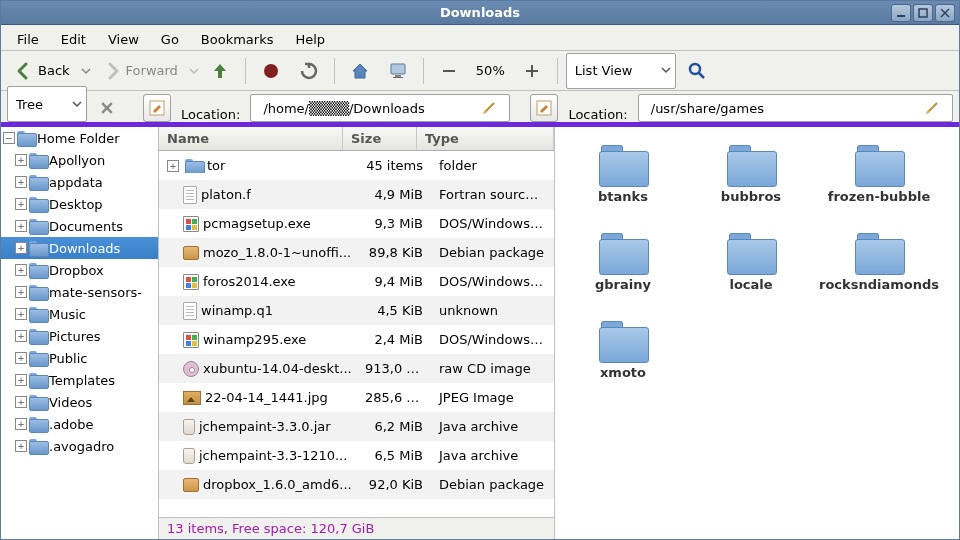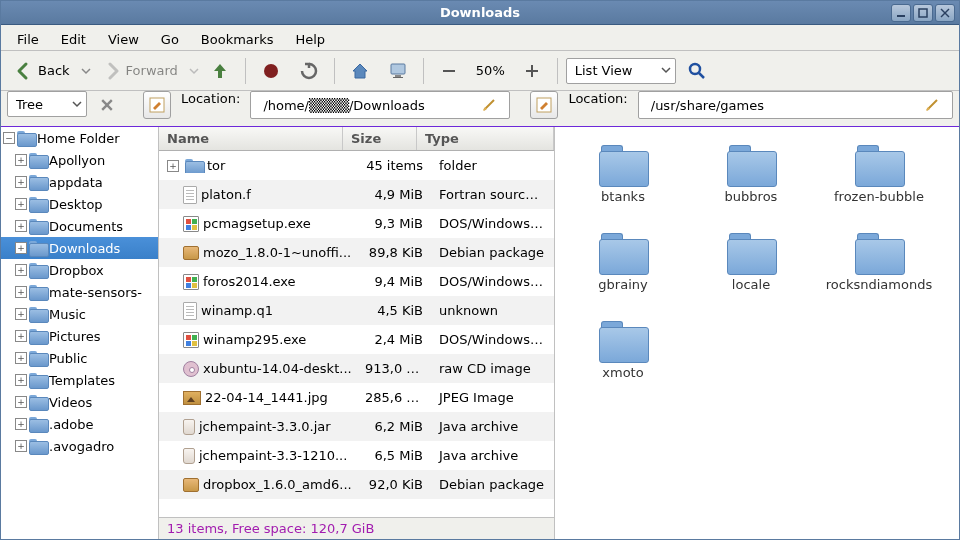--- a/index.html
+++ b/index.html
@@ -10,23 +10,23 @@
 .winbtn { width: 20px; height: 18px; background: linear-gradient(#b8c8dc, #8aa6c4); border: 1px solid #4a6a90; border-radius: 3px; display: flex; align-items: center; justify-content: center; cursor: pointer; }
 .winbtn svg { width: 10px; height: 10px; }
 .menubar { background: #f0f0ec; height: 26px; display: flex; align-items: flex-end; padding: 0 6px; border-bottom: 1px solid #c0c0c0; gap: 2px; }
 .menuitem { padding: 3px 10px; cursor: pointer; border-radius: 3px; }
 .toolbar { background: #f0f0ec; height: 40px; display: flex; align-items: center; padding: 0 6px; border-bottom: 1px solid #c0c0c0; gap: 4px; }
 .tbtn { height: 30px; padding: 0 6px; display: flex; align-items: center; gap: 4px; border: 1px solid transparent; border-radius: 3px; cursor: pointer; }
 .tbtn.disabled { opacity: 0.45; cursor: default; }
 .tbtn svg { width: 20px; height: 20px; }
 .tsep { width: 1px; height: 26px; background: #c0c0c0; margin: 0 4px; }
 .dropdown-arrow { width: 10px; height: 10px; display: flex; align-items: center; justify-content: center; cursor: pointer; }
-.select { background: #fff; border: 1px solid #a0a0a0; height: 26px; padding: 0 20px 0 8px; border-radius: 2px; position: relative; display: flex; align-items: center; cursor: pointer; min-width: 60px; }
+.select { background: #fff; border: 1px solid #a0a0a0; height: 36px; padding: 0 20px 0 8px; border-radius: 2px; position: relative; display: flex; align-items: center; cursor: pointer; min-width: 60px; }
 .select .chev { position: absolute; right: 4px; }
-.locbar { background: #f0f0ec; height: 36px; display: flex; align-items: flex-start; padding: 0 6px; border-bottom: 1px solid #6d28d9; gap: 6px; }
+.locbar { background: #f0f0ec; height: 36px; display: flex; align-items: flex-end; padding: 0 6px; border-bottom: 5px solid #6d28d9; gap: 6px; }
 .iconbtn { width: 28px; height: 28px; border: 1px solid #a0a0a0; background: linear-gradient(#fff,#e8e8e8); border-radius: 3px; display: flex; align-items: center; justify-content: center; cursor: pointer; }
 .iconbtn.subtle { border-color: transparent; background: transparent; }
 .locfield { flex: 1; display: flex; align-items: center; height: 28px; background: #fff; border: 1px solid #a0a0a0; border-radius: 2px; padding: 0 12px; gap: 10px; }
 .locfield input { flex: 1; border: none; outline: none; height: 100%; background: transparent; }
 .content { flex: 1; display: flex; overflow: hidden; }
 
 .treepanel { width: 158px; border-right: 1px solid #c0c0c0; background: #fff; display: flex; flex-direction: column; overflow: hidden; }
 .treeroot { flex:1; overflow-y: auto; overflow-x: hidden; }
 .treelist { list-style: none; }
 .treerow { display: flex; align-items: center; height: 22px; padding: 0 2px; gap: 2px; cursor: pointer; white-space: nowrap; }
@@ -55,21 +55,21 @@
 .fileicon.pkg { background: linear-gradient(#e8b878,#c89848); border: 1px solid #a07030; border-radius: 2px; width: 16px; height: 14px; }
 .fileicon.iso { background: #e0c0d0; border: 1px solid #a080a0; border-radius: 50%; width: 16px; height: 16px; position:relative;}
 .fileicon.iso:after { content:""; position:absolute; top:5px; left:5px; width:4px; height:4px; background:#fff; border-radius:50%; border:1px solid #a080a0;}
 .fileicon.img { background: linear-gradient(#e0b060,#c09040); border: 1px solid #a07030; width: 18px; height: 14px; position:relative;}
 .fileicon.img:after { content:""; position:absolute; bottom:2px; left:3px; width:0; height:0; border-left:4px solid transparent; border-right:4px solid transparent; border-bottom:5px solid #604020;}
 .fileicon.jar { background: linear-gradient(#f8f4f0,#e0d8d0); border: 1px solid #b0a090; border-radius: 2px 2px 3px 3px; width: 12px; height: 16px; }
 .rowexp { width: 12px; flex-shrink: 0; display: flex; align-items: center; justify-content: center; }
 
 .status { height: 22px; background: #f0f0ec; border-top: 1px solid #c0c0c0; display: flex; align-items: center; padding: 0 8px; color: #a21caf; }
 
-.iconpane { flex: 1; background: #fff; overflow-y: auto; padding: 12px 8px; display: flex; flex-wrap: wrap; align-content: flex-start; gap: 8px 8px; }
+.iconpane { flex: 1; background: #fff; overflow-y: auto; padding: 12px 8px; display: flex; flex-wrap: wrap; align-content: flex-start; gap: 8px 8px; font-weight: bold; }
 .iconitem { width: 120px; height: 80px; display: flex; flex-direction: column; align-items: center; gap: 4px; cursor: pointer; padding-top: 6px;}
 .bigfolder { width: 48px; height: 40px; position: relative; }
 .bigfolder:before { content: ""; position: absolute; top: 0; left: 2px; width: 20px; height: 8px; background: #7ba8d9; border-radius: 3px 3px 0 0; border:1px solid #5a88bc; border-bottom:none;}
 .bigfolder:after { content: ""; position: absolute; top: 6px; left: 0; width: 48px; height: 34px; background: linear-gradient(#a8c8e8,#7ba8d9); border-radius: 3px; border: 1px solid #5a88bc; }
 .iconlabel { text-align: center; color: #333; }
 
 .rightpanel { flex: 1; display: flex; flex-direction: column; }
 .chev svg { width: 10px; height: 10px; }
 .broom { width: 16px; height: 16px; }
 ::-webkit-scrollbar { width: 14px; }

